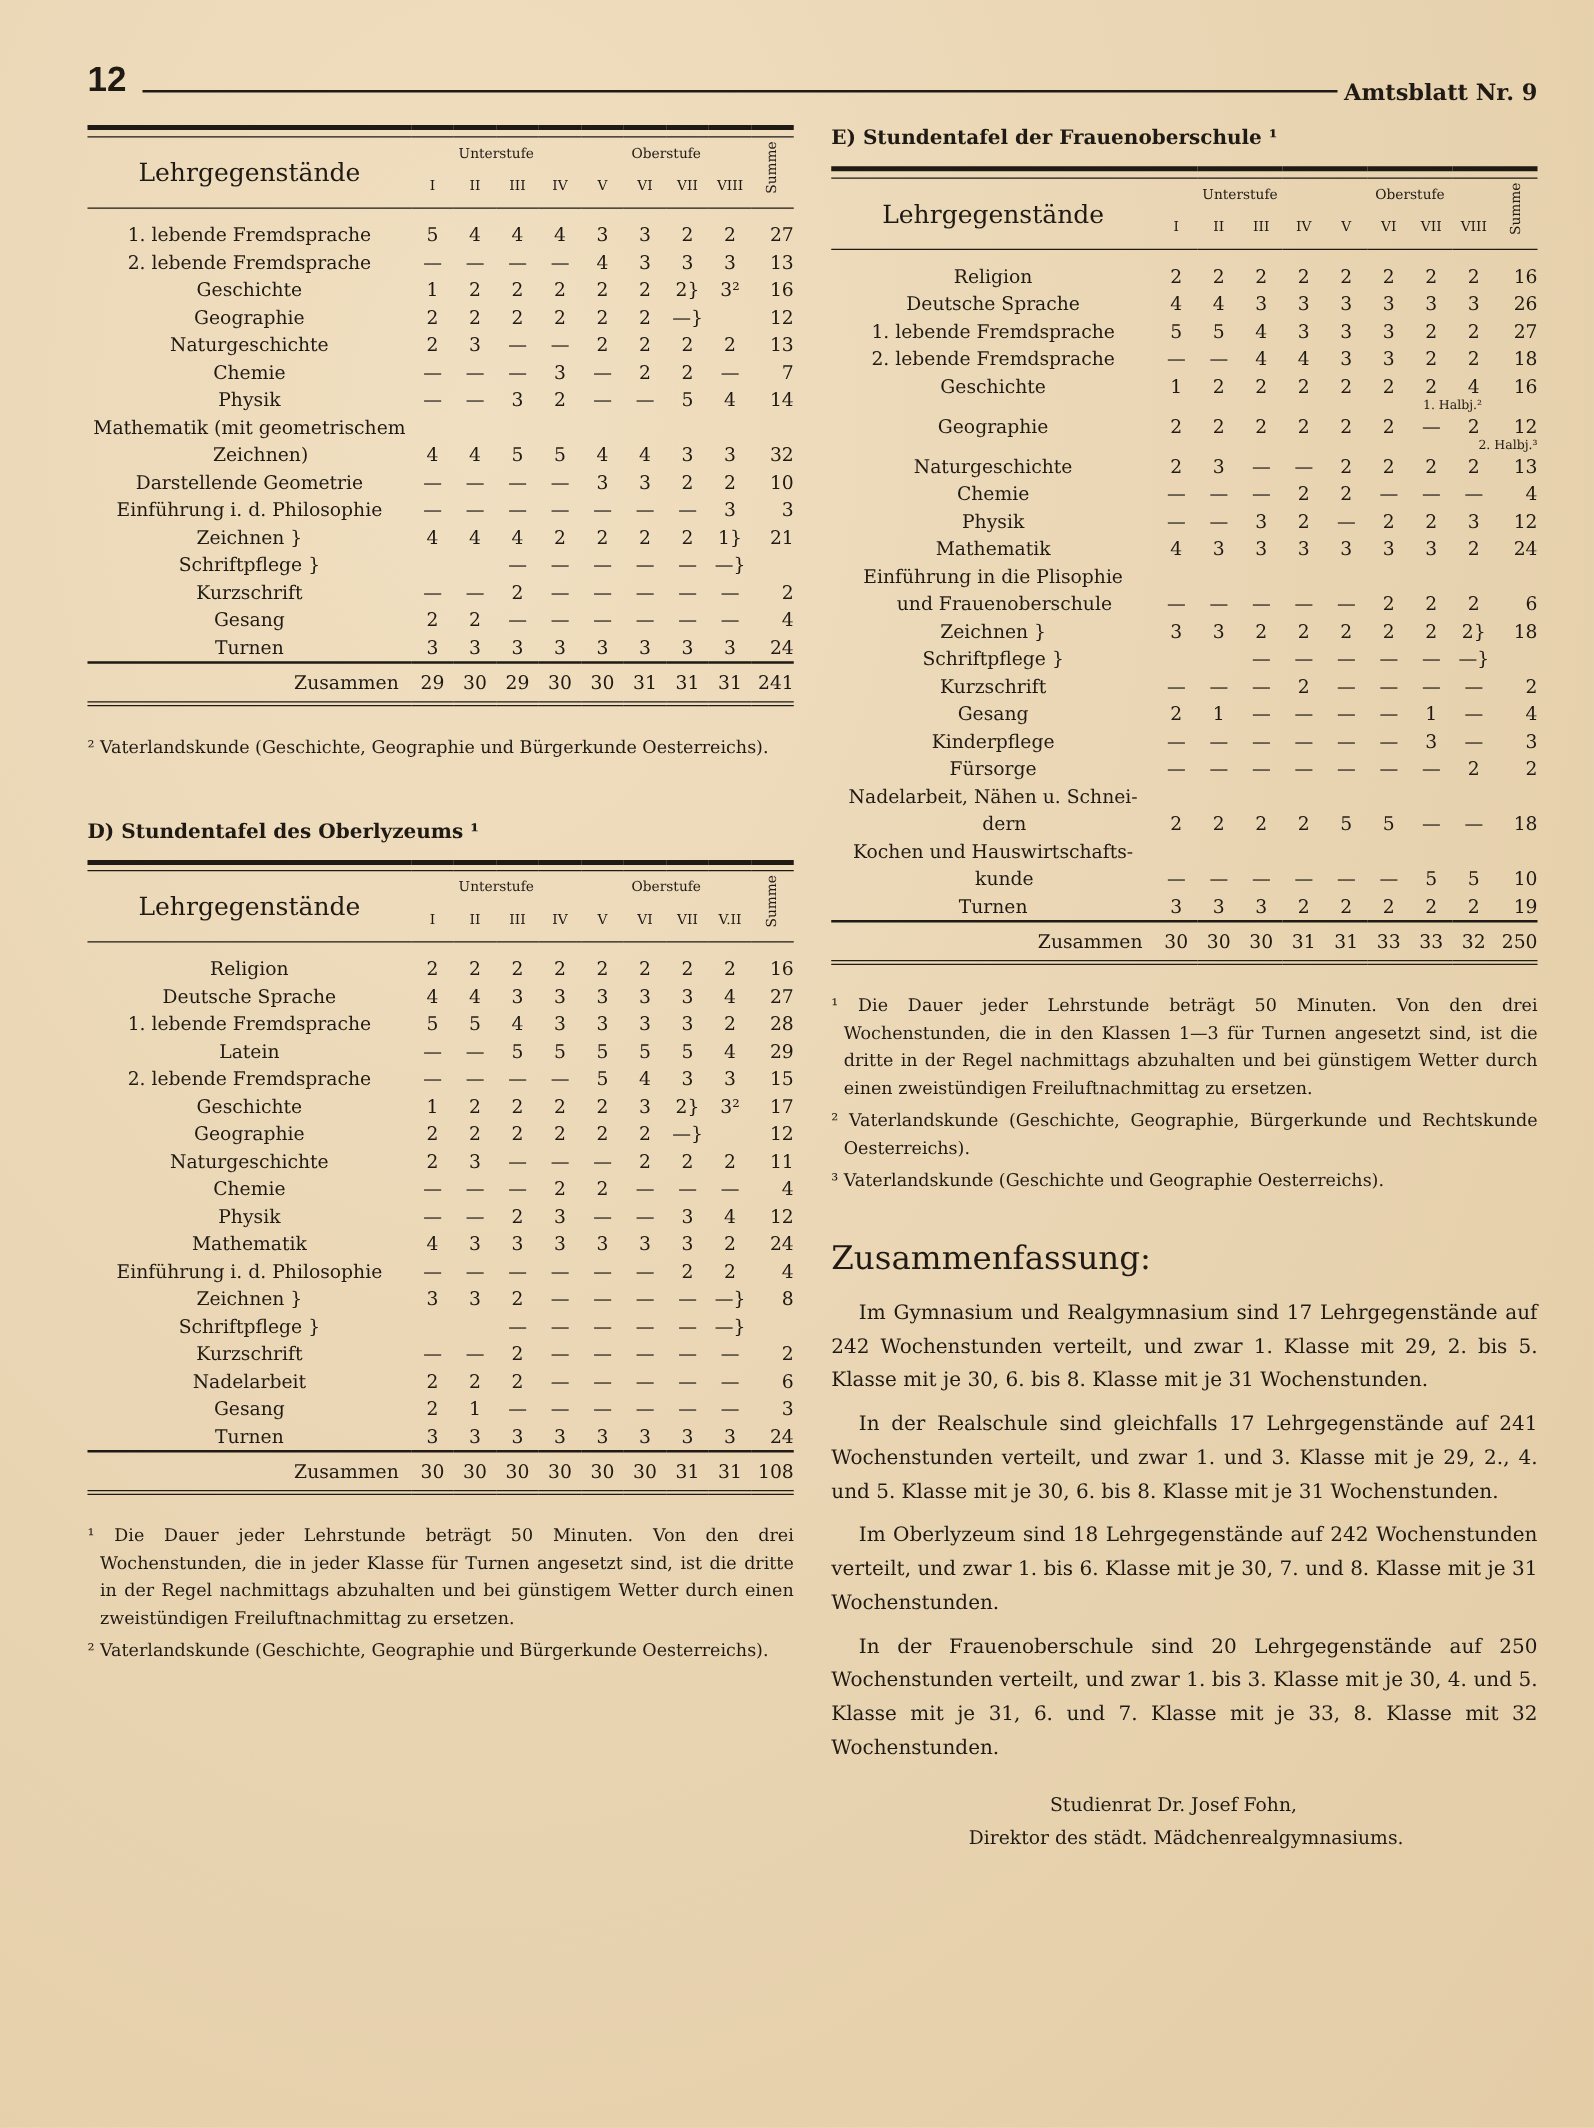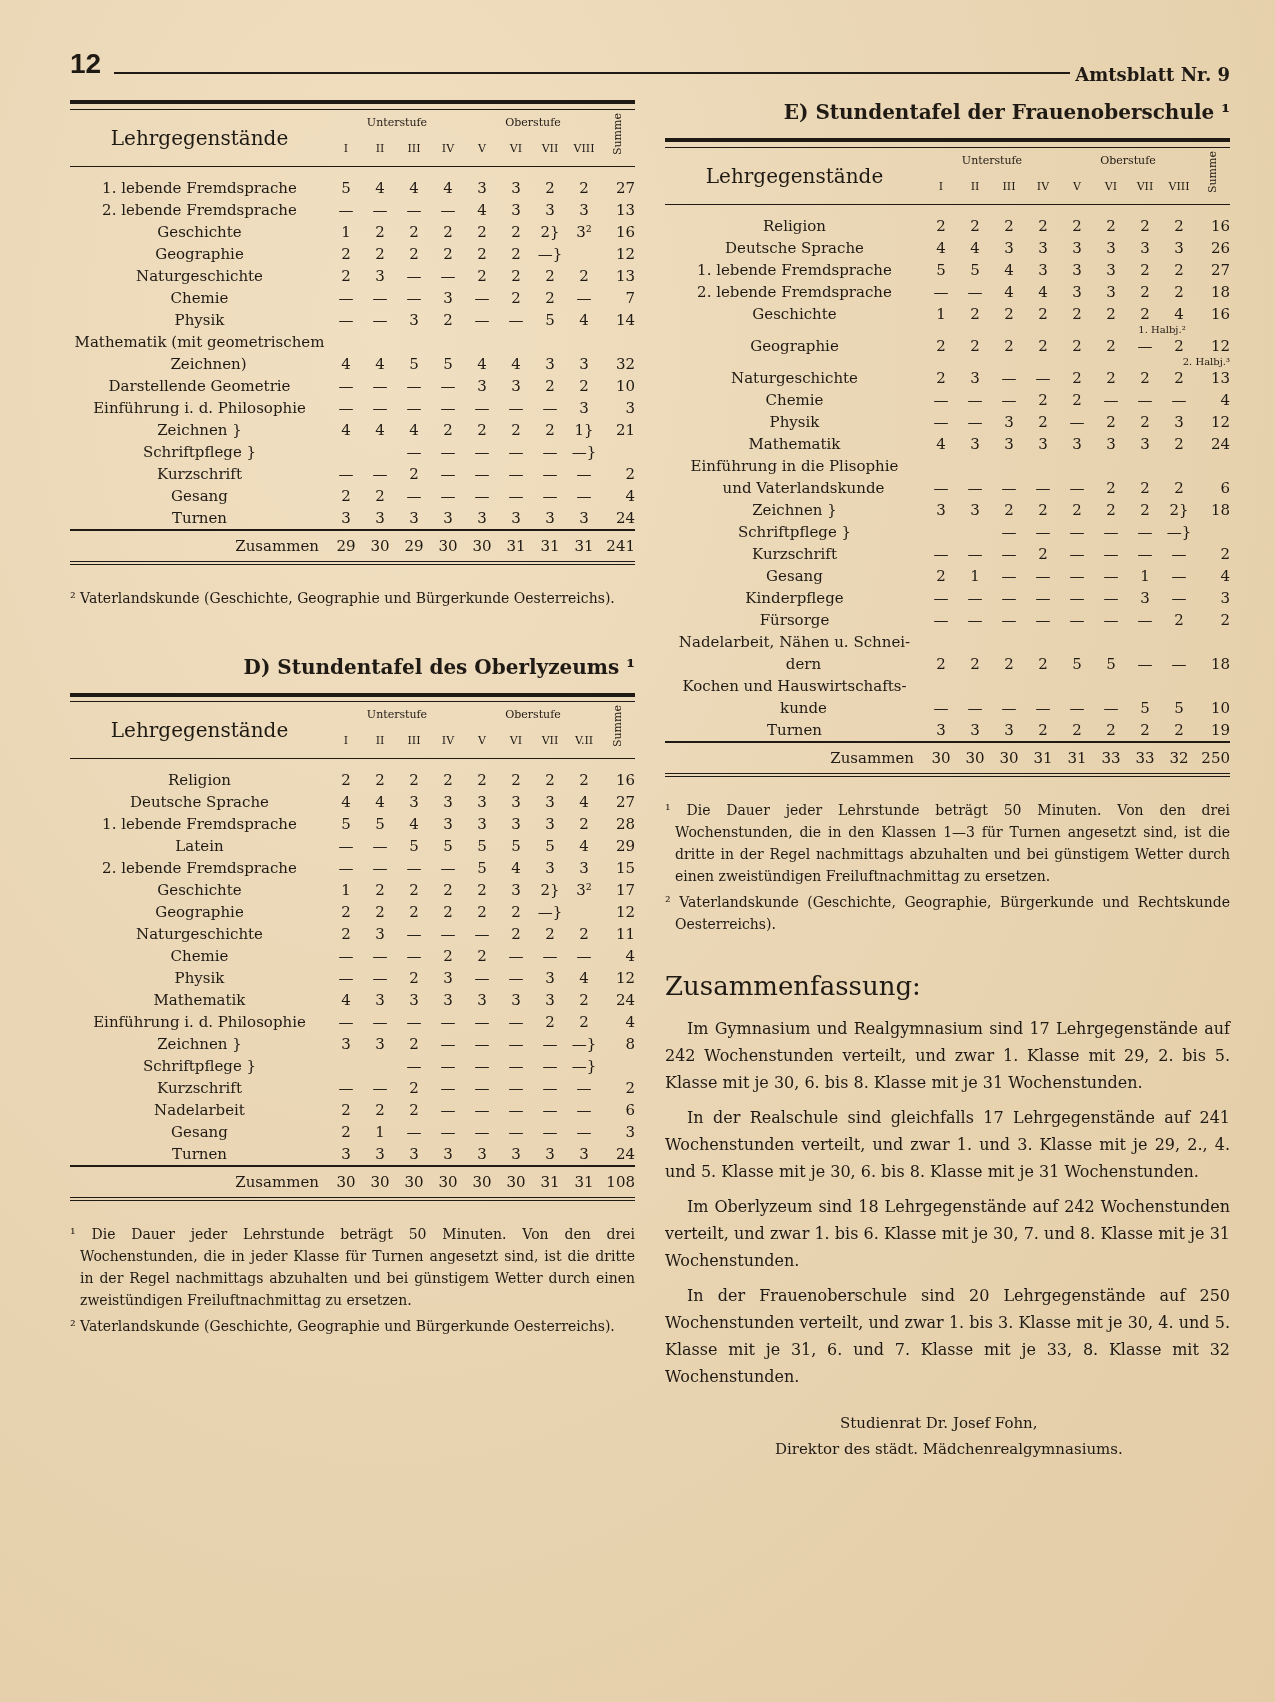--- a/index.html
+++ b/index.html
@@ -30,21 +30,21 @@
   .st .sum { text-align: right; width: 34px; }
   .st thead tr.h2 th { border-bottom: 1.5px solid #1f1a14; padding-bottom: 6px; }
   .st .subj-head { font-size: 20px; text-align: center; vertical-align: middle; }
   .summe-head { writing-mode: vertical-rl; transform: rotate(180deg); font-size: 11px; }
   .st tbody tr:first-child td { padding-top: 10px; }
   .tot-row td { border-top: 2px solid #1f1a14; border-bottom: 4px double #1f1a14; padding: 4px 0; }
   .tot-label { text-align: right; padding-right: 10px !important; }
   .indent { padding-left: 18px !important; }
   .small-note { font-size: 10px; line-height: 10px; }
 
-  .section-title { text-align: right; font-weight: bold; font-size: 20px; margin: 0 0 14px; }
+  .section-title { text-align: left; font-weight: bold; font-size: 16px; margin: 0 0 14px; }
   .footnotes { font-size: 14px; line-height: 22px; margin-top: 22px; text-align: justify; }
   .footnotes p { padding-left: 10px; text-indent: -10px; margin-bottom: 4px; }
 
   .summary-title { font-weight: normal; font-size: 26px; margin: 36px 0 14px; }
   .summary p { font-size: 16px; line-height: 27px; text-indent: 22px; text-align: justify; margin-bottom: 8px; }
   .signature { margin-top: 20px; font-size: 15px; line-height: 26px; }
   .signature .l1 { padding-left: 175px; }
   .signature .l2 { padding-left: 110px; }
 </style>
 </head>
@@ -710,21 +710,21 @@
           <td class="num"></td>
           <td class="num"></td>
           <td class="num"></td>
           <td class="num"></td>
           <td class="num"></td>
           <td class="num"></td>
           <td class="num"></td>
           <td class="sum"></td>
         </tr>
         <tr>
-          <td class="subj indent">und Vaterlandskunde</td>
+          <td class="subj indent">und Frauenoberschule</td>
           <td class="num">—</td>
           <td class="num">—</td>
           <td class="num">—</td>
           <td class="num">—</td>
           <td class="num">—</td>
           <td class="num">2</td>
           <td class="num">2</td>
           <td class="num">2</td>
           <td class="sum">6</td>
         </tr>
@@ -870,20 +870,21 @@
           <td class="num">33</td>
           <td class="num">33</td>
           <td class="num">32</td>
           <td class="sum">250</td>
         </tr>
       </tbody>
     </table>
   <div class="footnotes">
       <p>¹ Die Dauer jeder Lehrstunde beträgt 50 Minuten. Von den drei Wochenstunden, die in den Klassen 1—3 für Turnen angesetzt sind, ist die dritte in der Regel nachmittags abzuhalten und bei günstigem Wetter durch einen zweistündigen Freiluftnachmittag zu ersetzen.</p>
       <p>² Vaterlandskunde (Geschichte, Geographie, Bürgerkunde und Rechtskunde Oesterreichs).</p>
+      <p>³ Vaterlandskunde (Geschichte und Geographie Oesterreichs).</p>
     </div>
 
   <div class="summary-title">Zusammenfassung:</div>
   <div class="summary">
     <p>Im Gymnasium und Realgymnasium sind 17 Lehrgegenstände auf 242 Wochenstunden verteilt, und zwar 1. Klasse mit 29, 2. bis 5. Klasse mit je 30, 6. bis 8. Klasse mit je 31 Wochenstunden.</p>
     <p>In der Realschule sind gleichfalls 17 Lehrgegenstände auf 241 Wochenstunden verteilt, und zwar 1. und 3. Klasse mit je 29, 2., 4. und 5. Klasse mit je 30, 6. bis 8. Klasse mit je 31 Wochenstunden.</p>
     <p>Im Oberlyzeum sind 18 Lehrgegenstände auf 242 Wochenstunden verteilt, und zwar 1. bis 6. Klasse mit je 30, 7. und 8. Klasse mit je 31 Wochenstunden.</p>
     <p>In der Frauenoberschule sind 20 Lehrgegenstände auf 250 Wochenstunden verteilt, und zwar 1. bis 3. Klasse mit je 30, 4. und 5. Klasse mit je 31, 6. und 7. Klasse mit je 33, 8. Klasse mit 32 Wochenstunden.</p>
   </div>
   <div class="signature">

